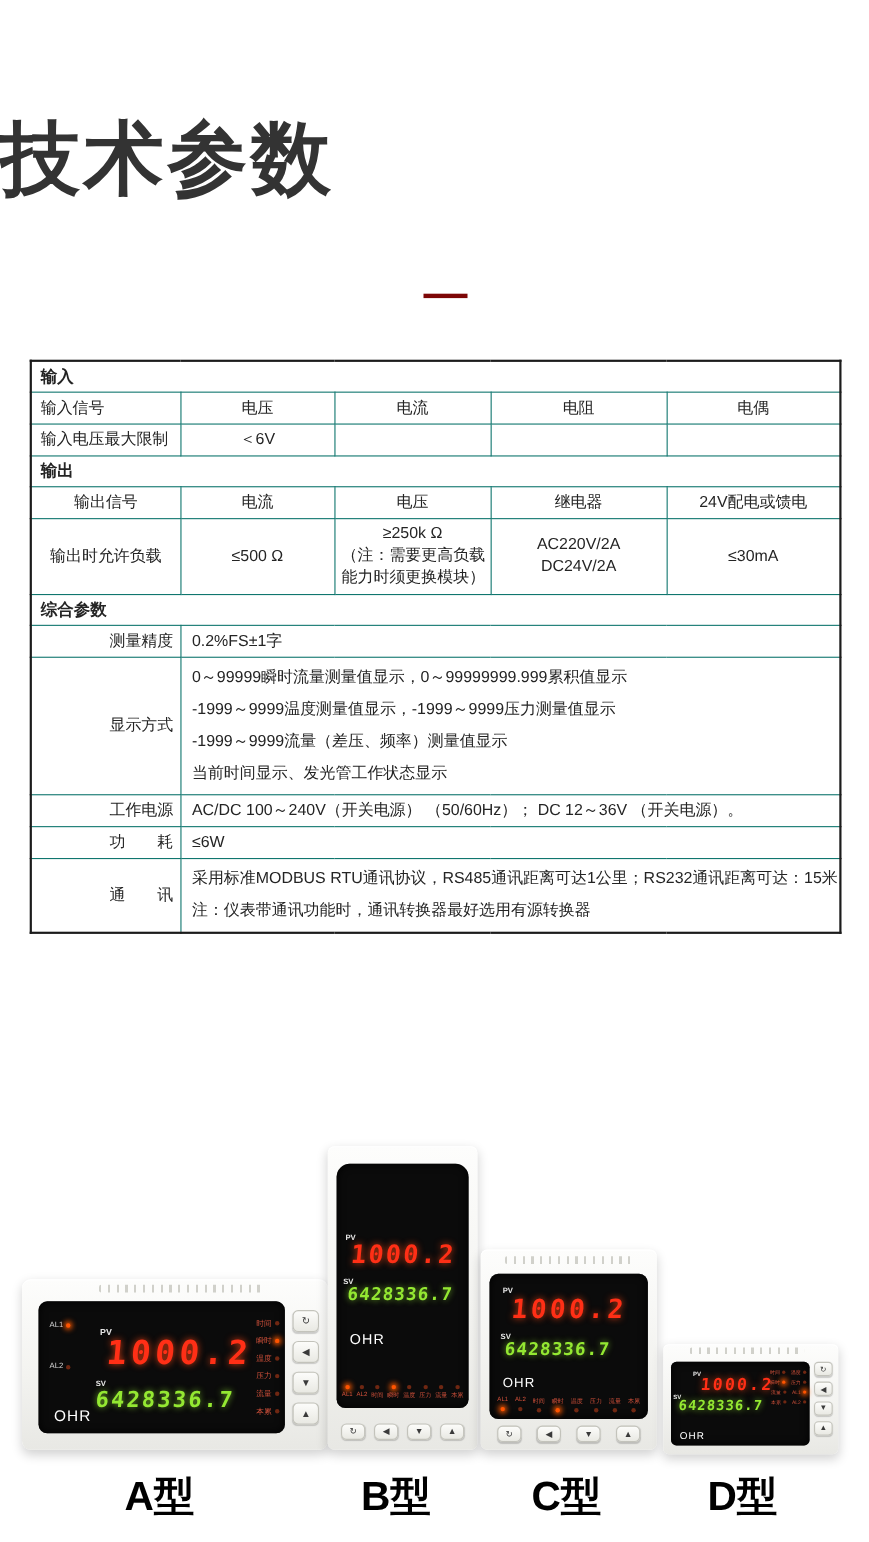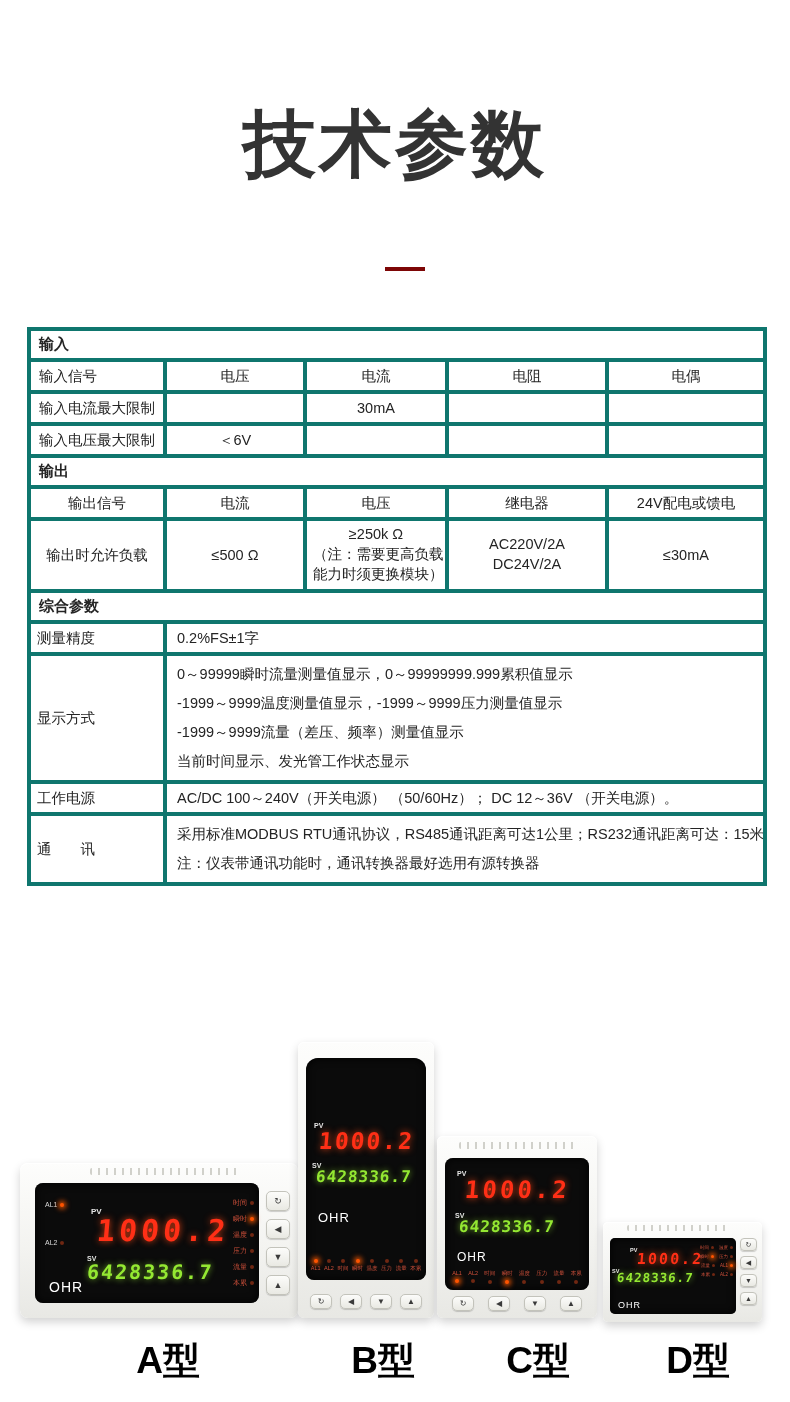--- a/index.html
+++ b/index.html
@@ -1,32 +1,32 @@
 <!DOCTYPE html>
 <html><head>
 <meta charset="utf-8">
 <style>
   html,body{margin:0;padding:0;}
   body{width:790px;height:1402px;background:#ffffff;font-family:"Liberation Sans",sans-serif;position:relative;overflow:hidden;color:#242424;}
   #page{position:absolute;inset:0;}
 
   
-  .main-title{position:absolute;top:96px;left:0;width:790px;text-align:center;font-size:73px;font-weight:900;letter-spacing:3px;color:#333;}
+  .main-title{position:absolute;top:96px;left:0;width:790px;font-size:73px;font-weight:900;letter-spacing:3px;color:#333;}
   .red-dash{position:absolute;top:267px;left:385px;width:40px;height:4px;background:#7d0606;}
   .sub-title{position:absolute;top:948px;left:0;width:790px;text-align:center;font-size:34px;font-weight:800;color:#0d0d0d;}
 
   
   .tbl-wrap{position:absolute;top:327px;left:27px;}
   table.spec{border-collapse:collapse;width:736px;table-layout:fixed;font-size:14.5px;color:#242424;border:2px solid #1b1b1b;}
-  table.spec td{border:4px solid #0f766e;padding:4px 6px;text-align:center;overflow:hidden;}
+  table.spec td{border:1px solid #0f766e;padding:4px 6px;text-align:center;overflow:hidden;}
   table.spec .ln{line-height:20px;min-height:20px;white-space:nowrap;}
   table.spec td.sec{font-weight:bold;text-align:left;padding:4px 8px;font-size:15px;}
   table.spec tr.s0 td:first-child{text-align:left;padding-left:8px;}
   table.spec td.multi .ln{line-height:19px;}
-  table.spec td.pl{text-align:left;}
+  table.spec td.pl{text-align:right;}
   table.spec td.pv{text-align:left;padding-left:10px;}
   table.spec td.pv.multi .ln{line-height:29px;min-height:29px;}
 
   
   .case{position:absolute;background:linear-gradient(180deg,#fdfdfc 0%,#f3f3f0 55%,#e8e8e4 100%);border-radius:8px;box-shadow:0 4px 10px rgba(0,0,0,.18), inset 0 1px 0 #ffffff;}
   .vents{position:absolute;background:repeating-linear-gradient(90deg,#c9c9c2 0 2px,rgba(0,0,0,0) 2px 8px);height:7px;border-radius:2px;opacity:.85;}
   .panel{position:absolute;background:#0b0b0b;border-radius:8px;box-shadow:inset 0 0 8px #000;}
   .dlab{position:absolute;color:#e6e6e6;font-weight:bold;}
   .seg{position:absolute;font-family:"DejaVu Sans Mono",monospace;font-weight:bold;display:inline-block;transform:skewX(-5deg);white-space:nowrap;}
   .red{color:#ff2f16;text-shadow:0 0 7px rgba(255,70,20,.85);}
@@ -89,21 +89,21 @@
   .d-sv{left:7px;top:32px;font-size:12.5px;letter-spacing:1px;}
   .d-grid{position:absolute;right:3px;top:7px;display:flex;flex-direction:column;gap:4px;}
   .d-grid .drow{display:flex;gap:5px;justify-content:flex-end;}
   .d-grid .dcell{display:flex;align-items:center;gap:2px;font-size:4.5px;}
   .d-grid .dot{width:3px;height:3px;}
   .d-logo{left:8px;bottom:4px;font-size:9px;}
   .d-btns{position:absolute;left:137px;top:16px;display:flex;flex-direction:column;gap:5px;}
   .d-btns .btn{width:17px;height:13px;font-size:7px;border-radius:4px;}
 
   
-  .tlabel{position:absolute;top:1336px;width:110px;text-align:right;font-size:37px;font-weight:700;color:#000;}
+  .tlabel{position:absolute;top:1336px;width:110px;text-align:center;font-size:37px;font-weight:700;color:#000;}
   .tl-a{left:90px;} .tl-b{left:305px;} .tl-c{left:460px;} .tl-d{left:620px;}
 </style>
 </head>
 <body>
 
 <div id="page">
 
   <div class="main-title">技术参数</div>
   <div class="red-dash"></div>
 
@@ -132,37 +132,20 @@
             </td>
             <td>
               <div class="ln">电阻</div>
             </td>
             <td>
               <div class="ln">电偶</div>
             </td>
           </tr>
           <tr class="s0">
             <td>
-              <div class="ln">输入电流最大限制</div>
-            </td>
-            <td>
-              <div class="ln"></div>
-            </td>
-            <td>
-              <div class="ln">30mA</div>
-            </td>
-            <td>
-              <div class="ln"></div>
-            </td>
-            <td>
-              <div class="ln"></div>
-            </td>
-          </tr>
-          <tr class="s0">
-            <td>
               <div class="ln">输入电压最大限制</div>
             </td>
             <td>
               <div class="ln">＜6V</div>
             </td>
             <td>
               <div class="ln"></div>
             </td>
             <td>
               <div class="ln"></div>
@@ -232,20 +215,28 @@
               <div class="ln">-1999～9999流量（差压、频率）测量值显示</div>
               <div class="ln">当前时间显示、发光管工作状态显示</div>
             </td>
           </tr>
           <tr class="s2">
             <td class="pl">
               <div class="ln">工作电源</div>
             </td>
             <td class="pv" colspan="4">
               <div class="ln">AC/DC 100～240V（开关电源） （50/60Hz）； DC 12～36V （开关电源）。</div>
+            </td>
+          </tr>
+          <tr class="s2">
+            <td class="pl">
+              <div class="ln">功　　耗</div>
+            </td>
+            <td class="pv" colspan="4">
+              <div class="ln">≤6W</div>
             </td>
           </tr>
           <tr class="s2">
             <td class="pl">
               <div class="ln">通　　讯</div>
             </td>
             <td class="multi pv" colspan="4">
               <div class="ln">采用标准MODBUS RTU通讯协议，RS485通讯距离可达1公里；RS232通讯距离可达：15米。</div>
               <div class="ln">注：仪表带通讯功能时，通讯转换器最好选用有源转换器</div>
             </td>

